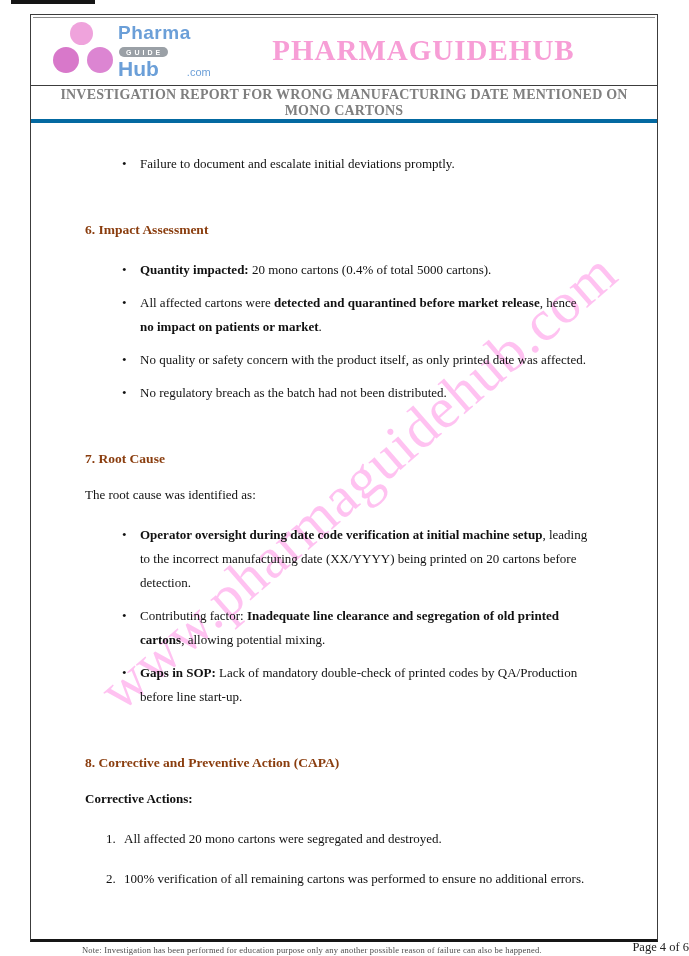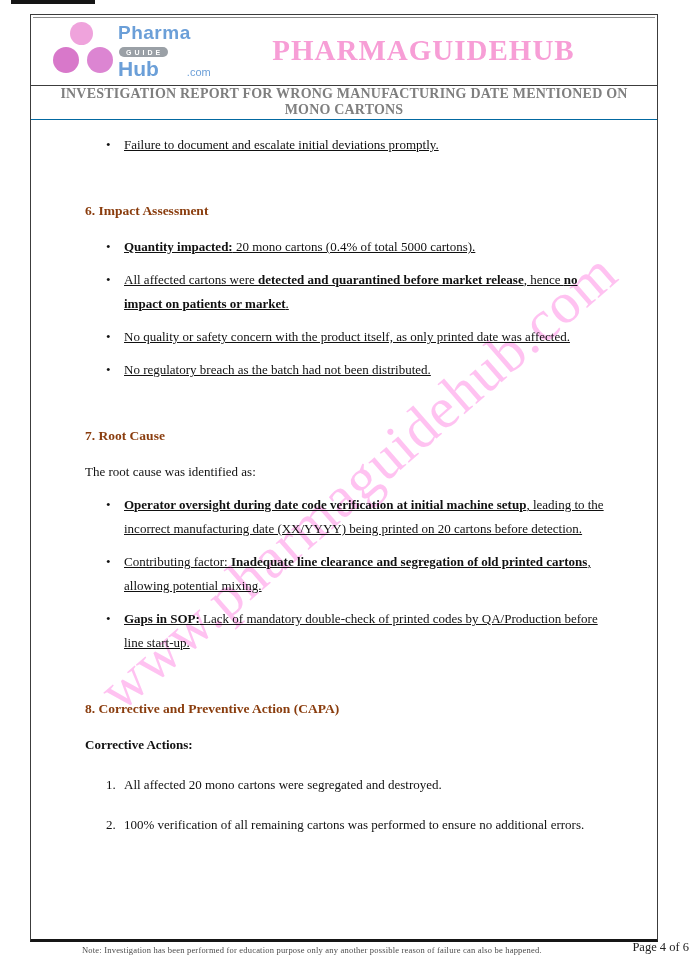--- a/index.html
+++ b/index.html
@@ -36,21 +36,21 @@
     display:inline-block; background:#9aa0a6; color:#fff; font-size:7px; font-weight:bold;
     letter-spacing:3px; padding:2px 5px 1px 7px; border-radius:7px; margin:2px 0 1px 1px;
   }
   .logo-line2 { color:#6b9fd8; font-weight:bold; font-size:21px; }
   .logo-tld { font-size:11px; font-weight:normal; color:#6b9fd8;padding-left:28px; }
   .site-title {
     flex:1 1 auto; text-align:center; color:#f79ed6; font-weight:bold; font-size:29px;
     letter-spacing:1px; font-family:"Liberation Serif", serif; padding-right:6px;
   }
   .title-bar {
-    height:33px; border-bottom:1px solid #0369a1; display:flex; align-items:flex-start; justify-content:center;
+    height:33px; border-bottom:4px solid #0369a1; display:flex; align-items:flex-end; justify-content:center;
   }
   .title-bar .report-title {
     text-align:center; color:#7f7f7f; font-weight:bold; font-size:14px; line-height:16px;
     letter-spacing:.2px; padding:0 12px;
   }
 
   
   .watermark {
     position:absolute; left:327px; top:466px; z-index:0;
     transform:translate(-50%,-50%) rotate(-41deg);
@@ -60,21 +60,21 @@
 
   
   .doc-body {
     position:relative; z-index:1; padding:13px 52px 0 54px;
     font-size:13px; line-height:24px;
   }
   .doc-body b { font-weight:bold; }
   h2.section { color:#8a3d0e; font-size:13.5px; font-weight:bold; margin:42px 0 12px; line-height:24px; }
   p.lead { margin:0 0 9px; }
   p.sub  { font-weight:bold; margin:0 0 10px; }
-  ul.bullets { list-style:none; margin:0; padding:0;text-decoration:underline; }
+  ul.bullets { list-style:none; margin:16px; padding:0; }
   ul.bullets li { position:relative; padding-left:39px; margin:0 0 9px; }
   ul.bullets li::before { content:"\2022"; position:absolute; left:21px; top:0; }
   ol.numbered { list-style:none; counter-reset:n; margin:0; padding:0; }
   ol.numbered li { position:relative; padding-left:39px; margin:16px 0 9px; counter-increment:n; }
   ol.numbered li::before { content:counter(n) "."; position:absolute; left:21px; top:0; }
 
   
   .footer { position:absolute; left:0; top:942px; width:689px; height:14px; }
   .footer .note {
     position:absolute; left:82px; top:3px; font-size:8.5px; line-height:10px;

